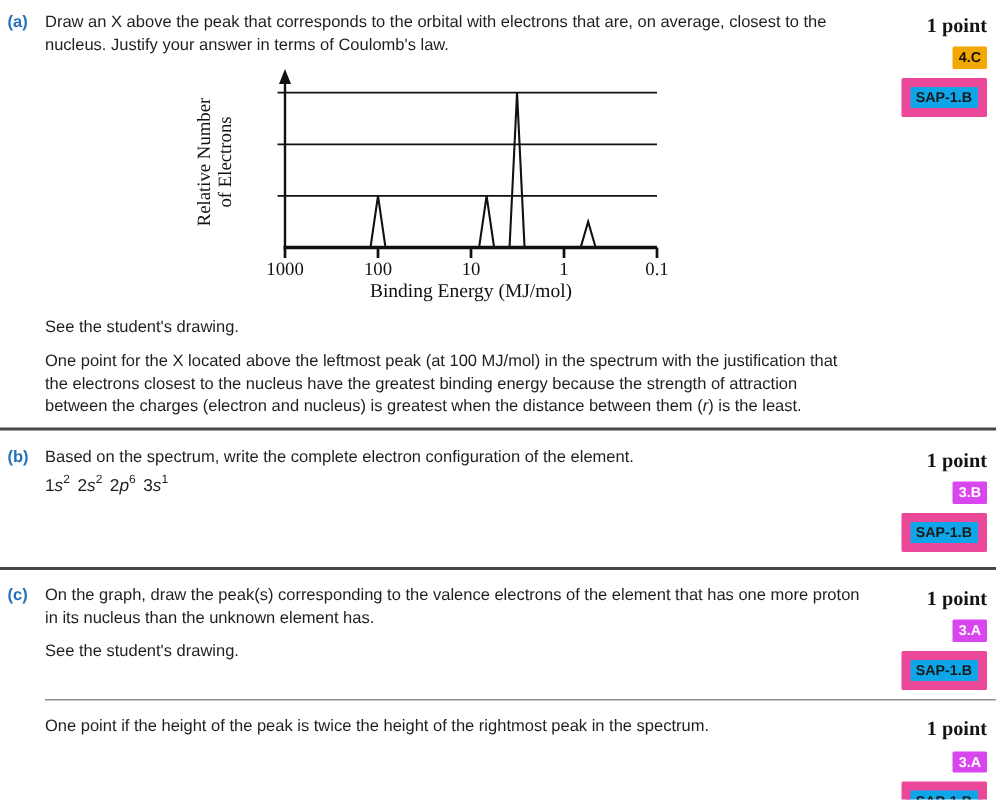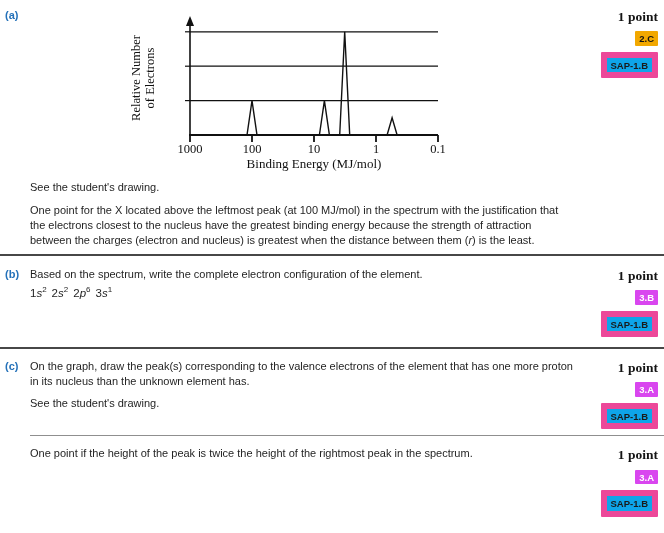--- a/index.html
+++ b/index.html
@@ -34,20 +34,21 @@
   .config span{margin-right:5px;}
 </style>
 </head>
 <body>
 
 <div class="part pad-a">
   <div class="col-label">
     <span>(a)</span>
   </div>
   <div class="col-main">
+    <p>Draw an X above the peak that corresponds to the orbital with electrons that are, on average, closest to the nucleus. Justify your answer in terms of Coulomb's law.</p>
     <div class="chart-wrap"><svg width="360" height="158">
           <line x1="97" y1="86.6" x2="345" y2="86.6" stroke="#111111" stroke-width="1.2"></line>
           <line x1="92" y1="86.6" x2="97" y2="86.6" stroke="#111111" stroke-width="1.2"></line>
           <line x1="97" y1="52.2" x2="345" y2="52.2" stroke="#111111" stroke-width="1.2"></line>
           <line x1="92" y1="52.2" x2="97" y2="52.2" stroke="#111111" stroke-width="1.2"></line>
           <line x1="97" y1="17.80000000000001" x2="345" y2="17.80000000000001" stroke="#111111" stroke-width="1.2"></line>
           <line x1="92" y1="17.80000000000001" x2="97" y2="17.80000000000001" stroke="#111111" stroke-width="1.2"></line>
           <line x1="97" y1="9" x2="97" y2="121" stroke="#111111" stroke-width="1.6"></line>
           <polygon points="93,12 101,12 97,2" fill="#111111"></polygon>
           <line x1="96" y1="121" x2="345" y2="121" stroke="#111111" stroke-width="2.2"></line>
@@ -64,21 +65,21 @@
           <path d="M 97 121 L 154.0 121 L 159.0 86.6 L 164.0 121 L 226.4 121 L 231.4 86.6 L 236.4 121 L 246.7 121 L 251.7 17.8 L 256.7 121 L 294.1 121 L 299.1 103.8 L 304.1 121 L 345 121" fill="none" stroke="#111111" stroke-width="1.4"></path>
           <text x="221" y="154" text-anchor="middle" font-family="&quot;Liberation Serif&quot;, &quot;DejaVu Serif&quot;, serif" font-size="13" fill="#111111">Binding Energy (MJ/mol)</text>
           <text x="47" y="64" text-anchor="middle" font-family="&quot;Liberation Serif&quot;, &quot;DejaVu Serif&quot;, serif" font-size="12.5" fill="#111111" transform="rotate(-90 47 64)">Relative Number</text>
           <text x="61" y="64" text-anchor="middle" font-family="&quot;Liberation Serif&quot;, &quot;DejaVu Serif&quot;, serif" font-size="12.5" fill="#111111" transform="rotate(-90 61 64)">of Electrons</text>
         </svg></div>
     <p class="mt4">See the student's drawing.</p>
     <p class="mt8"><span>One point for the X located above the leftmost peak (at 100 MJ/mol) in the spectrum with the justification that the electrons closest to the nucleus have the greatest binding energy because the strength of attraction between the charges (electron and nucleus) is greatest when the distance between them (</span><i>r</i><span>) is the least.</span></p>
   </div>
   <div class="col-right">
     <div class="points">1 point</div>
-    <span class="badge amber">2.C</span>
+    <span class="badge amber">4.C</span>
     <span class="badge gray">SAP-1.B</span>
   </div>
 </div>
 
 <div class="divider"></div>
 
 <div class="part pad-b">
   <div class="col-label">
     <span>(b)</span>
   </div>

